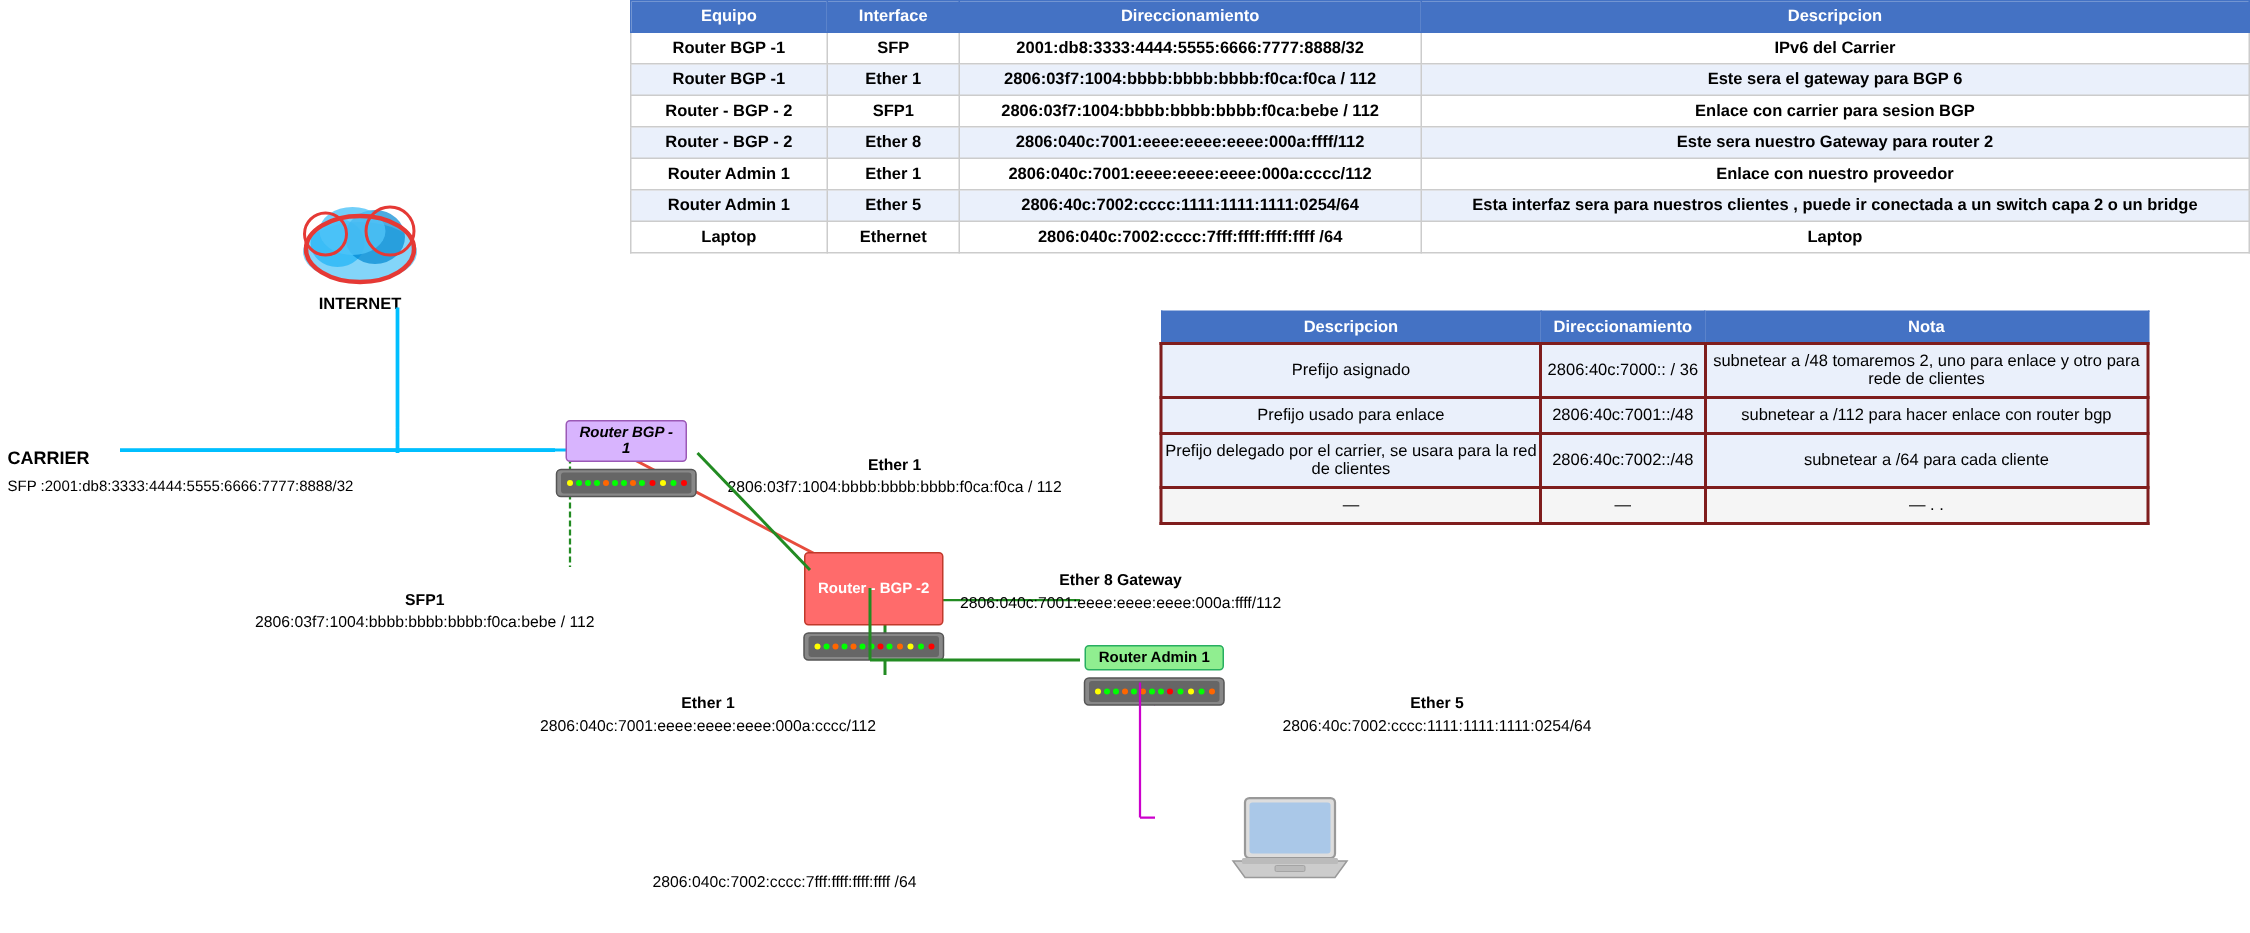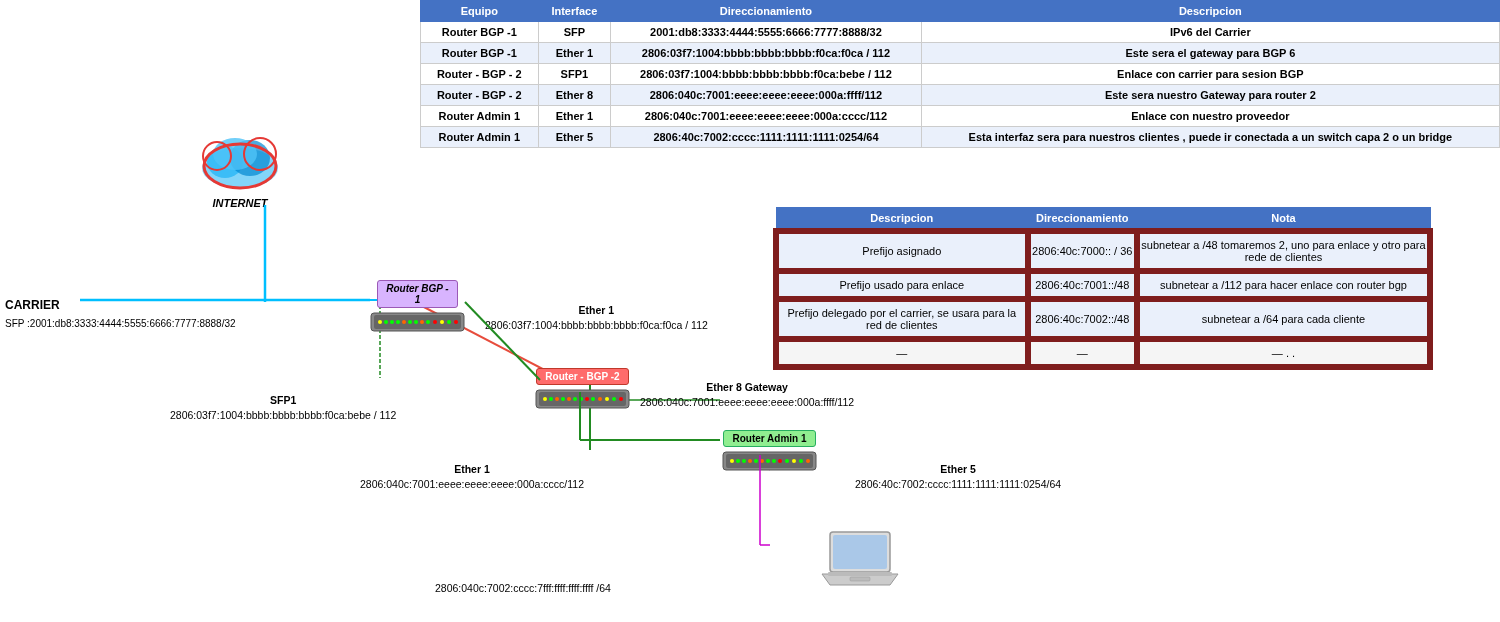--- a/index.html
+++ b/index.html
@@ -28,21 +28,21 @@
     .main-table th {
       background: #4472C4;
       color: #fff;
       padding: 4px 8px;
       text-align: center;
       font-weight: bold;
       font-size: 11px;
       border: 1px solid #4472C4;
     }
     .main-table td {
-      padding: 4px 8px;
+      padding: 4px 19px;
       text-align: center;
       border: 1px solid #ccc;
       font-size: 11px;
       background: #fff;
     }
     .main-table tr:nth-child(even) td {
       background: #EAF0FB;
     }
     .main-table td:first-child, .main-table td:nth-child(2) {
       font-weight: bold;
@@ -70,21 +70,21 @@
       color: #fff;
       padding: 4px 8px;
       text-align: center;
       font-weight: bold;
       font-size: 11px;
       border: 1px solid #4472C4;
     }
     .second-table td {
       padding: 5px 0;
       text-align: center;
-      border: 6px solid #7f1d1d;
+      border: 2px solid #7f1d1d;
       font-size: 11px;
       background: #EAF0FB;
     }
     .second-table tr:last-child td {
       background: #f5f5f5;
     }
 
     
     .diagram {
       position: absolute;
@@ -93,21 +93,20 @@
       width: 770px;
       height: 622px;
     }
 
     
     .internet-cloud {
       position: absolute;
       top: 140px;
       left: 180px;
       text-align: center;
-      font-style: italic;
     }
     .cloud-svg {
       display: block;
       margin: 0 auto;
     }
     .internet-label {
       font-weight: bold;
       font-size: 11px;
       margin-top: 2px;
     }
@@ -197,20 +196,26 @@
           <td style="font-weight: bold;">Ether 1</td>
           <td style="font-weight: bold;">2806:040c:7001:eeee:eeee:eeee:000a:cccc/112</td>
           <td style="font-weight: bold;">Enlace con nuestro proveedor</td>
         </tr>
         <tr>
           <td style="background: rgb(234, 240, 251); font-weight: bold;">Router Admin 1</td>
           <td style="background: rgb(234, 240, 251); font-weight: bold;">Ether 5</td>
           <td style="background: rgb(234, 240, 251); font-weight: bold;">2806:40c:7002:cccc:1111:1111:1111:0254/64</td>
           <td style="background: rgb(234, 240, 251); font-weight: bold;">Esta interfaz sera para nuestros clientes , puede ir conectada a un switch capa 2 o un bridge</td>
         </tr>
+        <tr>
+          <td style="font-weight: bold;">Laptop</td>
+          <td style="font-weight: bold;">Ethernet</td>
+          <td style="font-weight: bold;">2806:040c:7002:cccc:7fff:ffff:ffff:ffff /64</td>
+          <td style="font-weight: bold;">Laptop</td>
+        </tr>
       </tbody>
   </table>
 </div>
 
 <div class="second-table-section">
   <table class="second-table">
     <thead>
       <tr>
         <th>Descripcion</th>
         <th>Direccionamiento</th>
@@ -303,21 +308,21 @@
       <circle cx="86" cy="11" r="2" fill="#FF0000"></circle>
     </svg>
   </div>
 
   <div style="position:absolute; top:303px; left:485px; font-size:10.5px; line-height:1.4; text-align:center;">
     <b>Ether 1</b><br>
     <span>2806:03f7:1004:bbbb:bbbb:bbbb:f0ca:f0ca / 112</span>
   </div>
 
   <div style="position:absolute; top:368px; left:535px; display:flex; flex-direction:column; align-items:center;">
-    <div class="router-label router-label-bgp2" style="margin-bottom:3px; font-size:10px; padding:2px 8px;">Router - BGP -2</div>
+    <div class="router-label router-label-bgp2" style="margin-bottom:3px; font-size:10px; padding:18px 8px;">Router - BGP -2</div>
     <svg width="95" height="22" viewBox="0 0 95 22">
       <rect x="1" y="2" width="93" height="18" rx="3" fill="#888" stroke="#555" stroke-width="1"></rect>
       <rect x="4" y="4" width="87" height="14" rx="2" fill="#666"></rect>
       <circle cx="10" cy="11" r="2" fill="#FFFF00"></circle>
       <circle cx="16" cy="11" r="2" fill="#00FF00"></circle>
       <circle cx="22" cy="11" r="2" fill="#FF6600"></circle>
       <circle cx="28" cy="11" r="2" fill="#00FF00"></circle>
       <circle cx="34" cy="11" r="2" fill="#FF6600"></circle>
       <circle cx="40" cy="11" r="2" fill="#00FF00"></circle>
       <circle cx="46" cy="11" r="2" fill="#00FF00"></circle>

